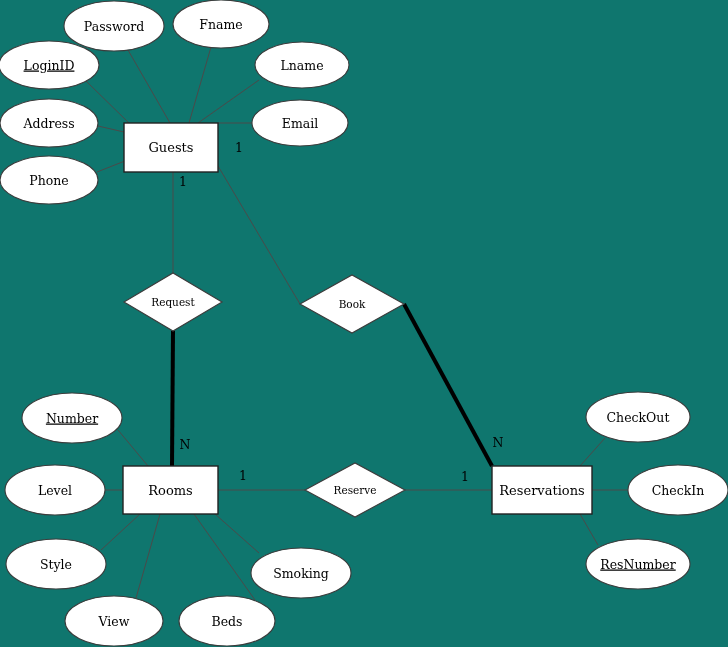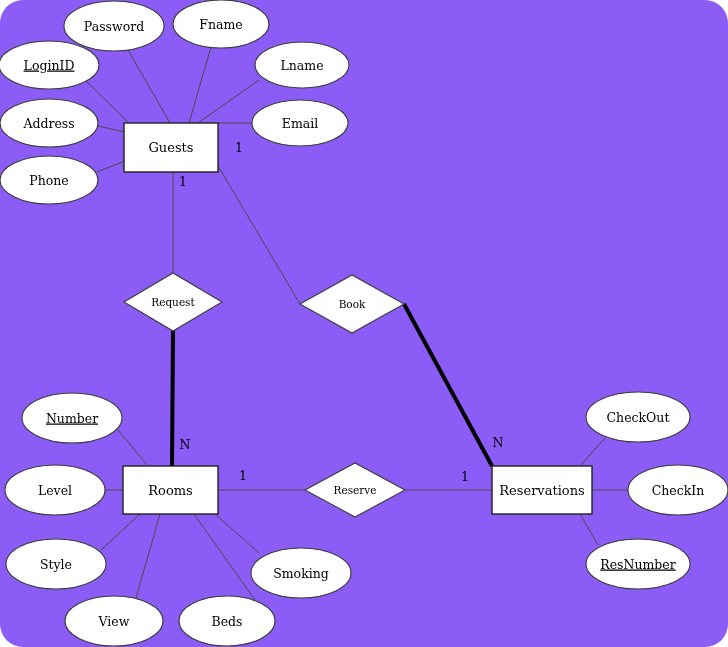--- a/index.html
+++ b/index.html
@@ -10,22 +10,21 @@
   body {
     width: 728px;
     height: 647px;
     font-family: "DejaVu Serif", serif;
     overflow: hidden;
   }
   #er-canvas {
     position: relative;
     width: 728px;
     height: 647px;
-    background: #8b5cf6;
-    border-radius: 23px;
+    background: #0f766e;
   }
   svg#er-svg {
     position: absolute;
     top: 0;
     left: 0;
     width: 728px;
     height: 647px;
     display: block;
   }
   .edge-thin {

